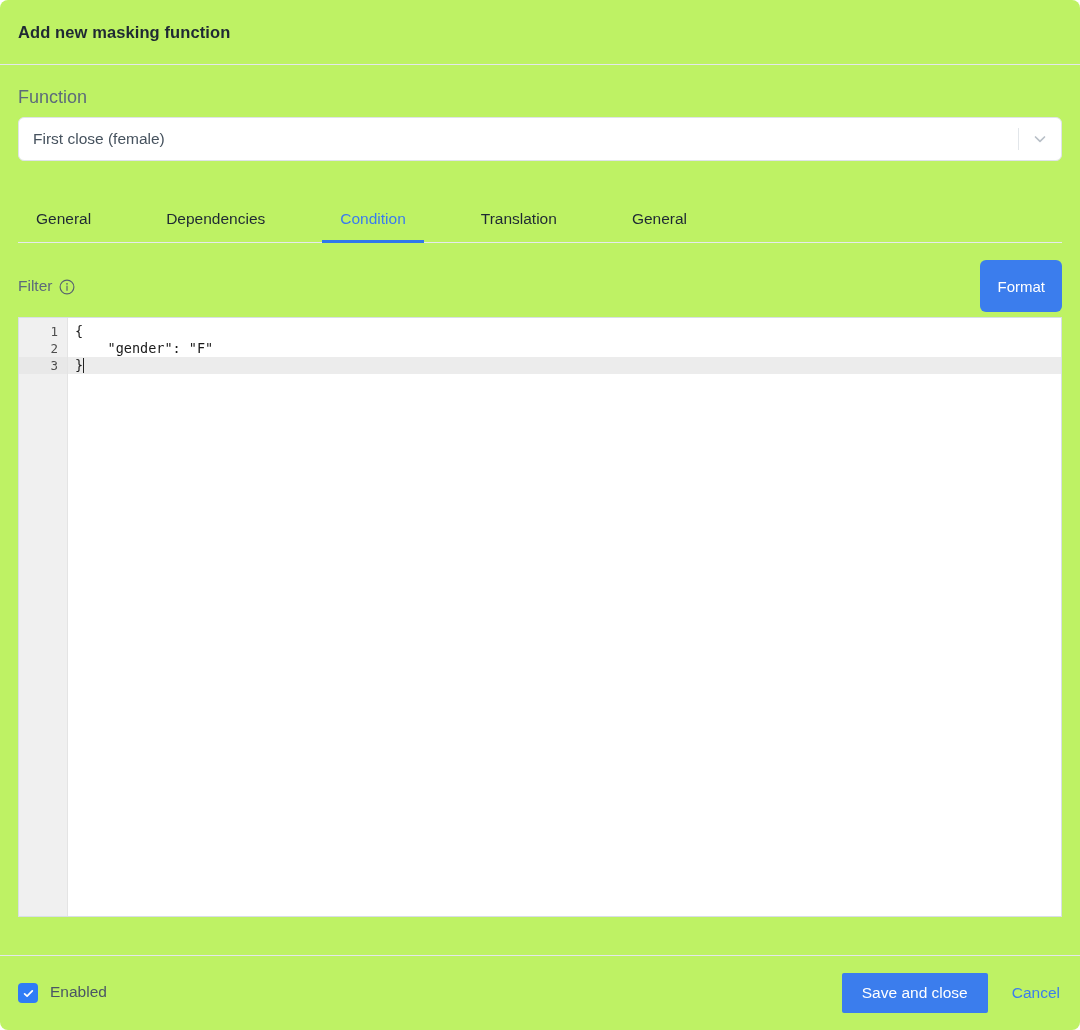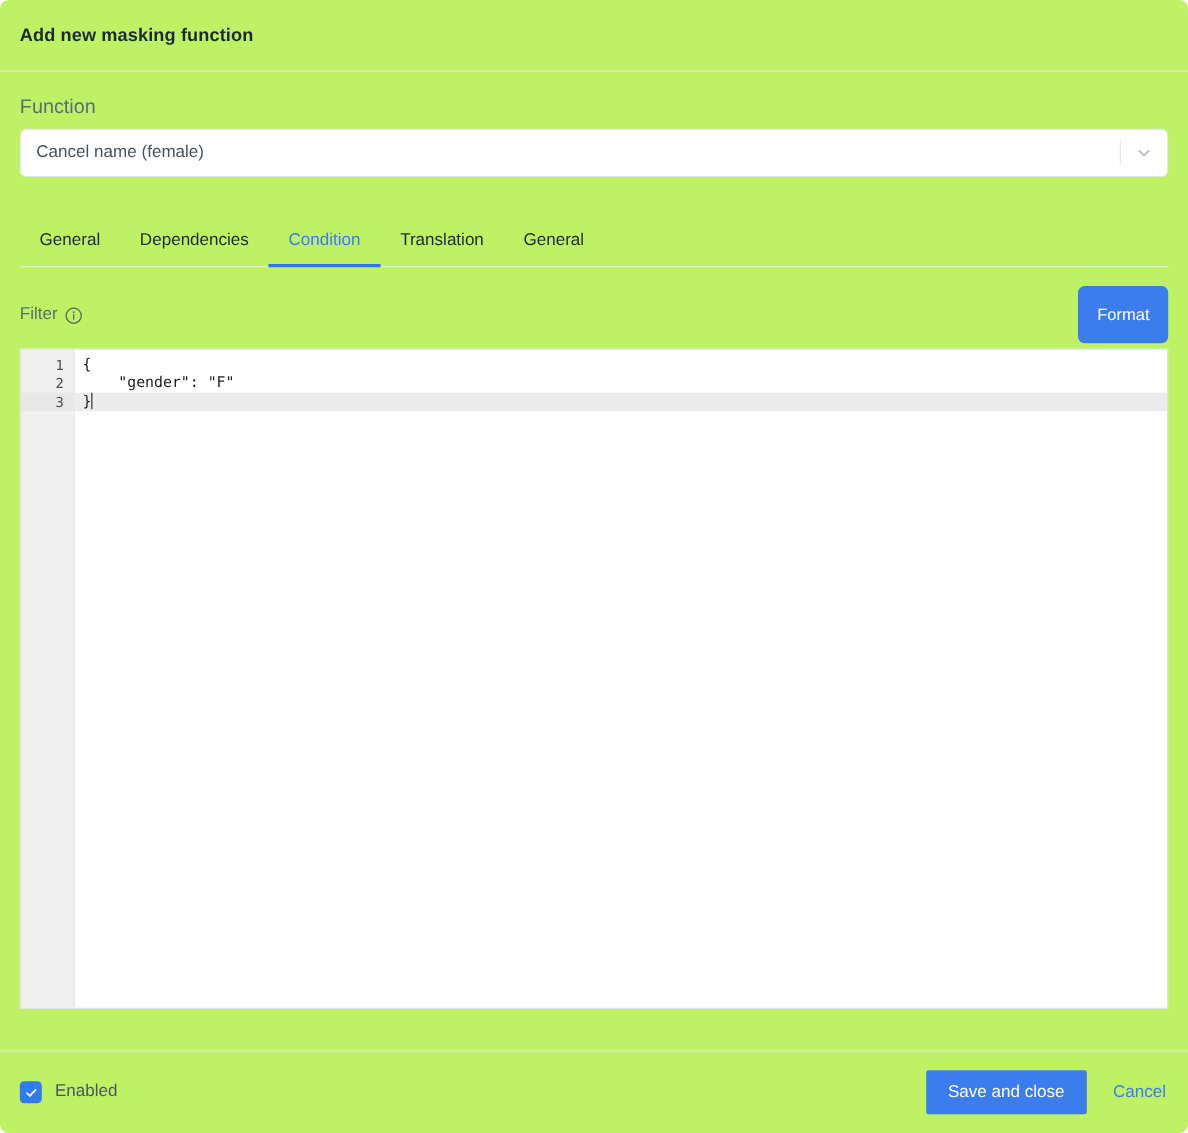--- a/index.html
+++ b/index.html
@@ -95,20 +95,21 @@
   .select-arrow svg { display: block; }
 
   
   .tabs {
     margin-top: 26px;
     display: flex;
     align-items: flex-end;
     border-bottom: 1px solid #e6eaee;
     height: 56px;
     box-sizing: border-box;
+    gap: 39px;
   }
   .tab {
     font-size: 15.5px;
     color: #1f2933;
     padding: 0 18px 14px 18px;
     position: relative;
     cursor: pointer;
     white-space: nowrap;
   }
   .tab.active {
@@ -277,21 +278,21 @@
 
   <div class="dialog-header">
     <div class="dialog-title">Add new masking function</div>
   </div>
 
   <div class="dialog-body">
 
     <div class="field-label">Function</div>
 
     <div class="select-control">
-      <div class="select-value">Cancel name (female)</div>
+      <div class="select-value">First close (female)</div>
       <div class="select-divider"></div>
       <div class="select-arrow">
         <svg width="20" height="20" viewBox="0 0 20 20" fill="none" aria-hidden="true">
           <path d="M5.5 8 L10 12.4 L14.5 8" stroke="#b9c0c8" stroke-width="1.7" stroke-linecap="round" stroke-linejoin="round"></path>
         </svg>
       </div>
     </div>
 
     <div class="tabs">
       <div class="tab">General</div>

